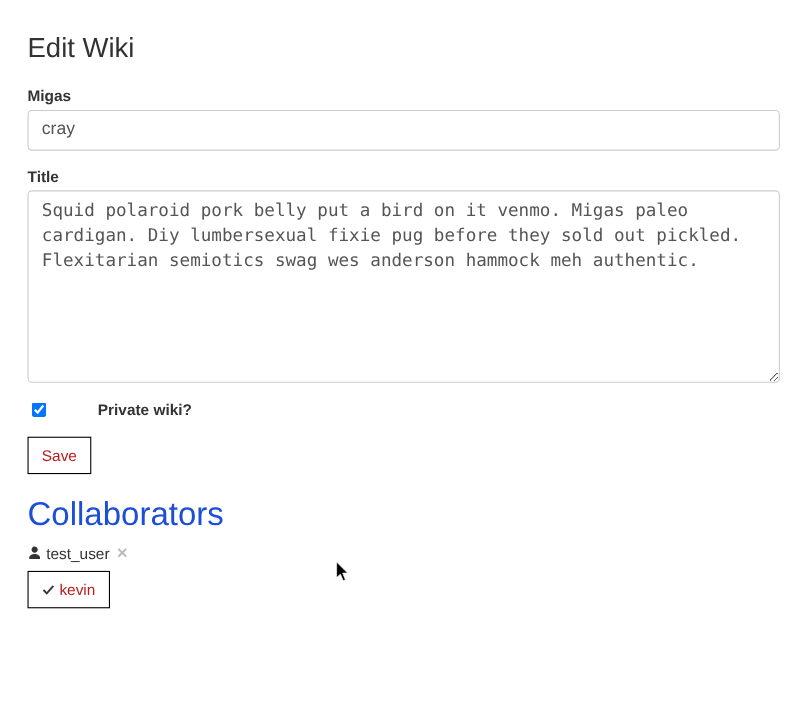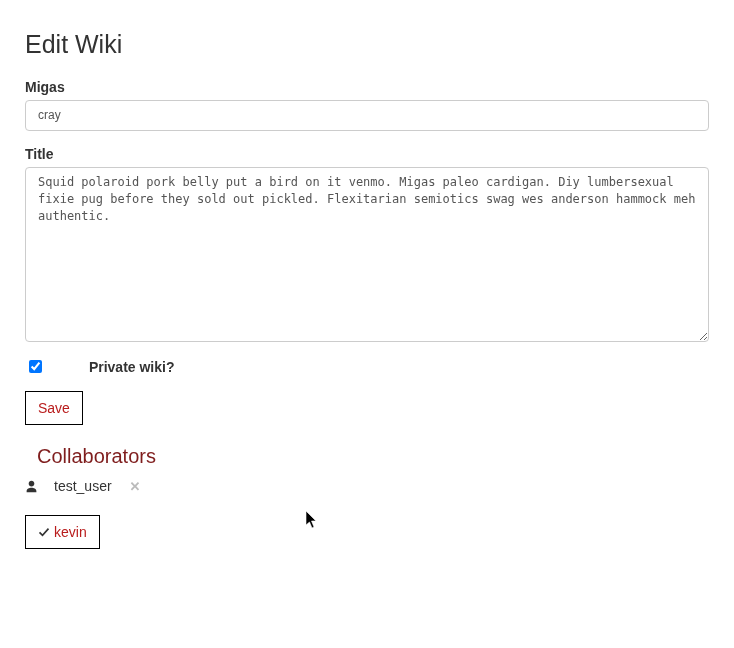--- a/index.html
+++ b/index.html
@@ -14,39 +14,39 @@
       background: #fff;
       width: 734px;
     }
     h1 {
       font-size: 25px;
       font-weight: 500;
       margin: 10px 0 20px 0;
       color: #333;
     }
     h2 {
-      font-size: 20px;
+      font-size: 30px;
       font-weight: 500;
-      margin: 20px 0 10px 12px;
-      color: #7f1d1d;
+      margin: 20px 0 10px 0;
+      color: #1d4ed8;
     }
     .form-group {
       margin-bottom: 15px;
     }
     label.field-label {
       display: inline-block;
       font-weight: 700;
       margin-bottom: 5px;
       color: #333;
     }
     .form-control {
       display: block;
       width: 100%;
       padding: 6px 12px;
-      font-size: 12px;
+      font-size: 16px;
       line-height: 1.42857143;
       color: #555;
       background-color: #fff;
       border: 1px solid #ccc;
       border-radius: 4px;
     }
     textarea.form-control {
       height: 175px;
       resize: vertical;
     }
@@ -71,24 +71,24 @@
       text-align: center;
       white-space: nowrap;
       vertical-align: middle;
       cursor: pointer;
       background: #fff;
       border: 1px solid #000;
       border-radius: 0;
       color: #b91c1c;
     }
     .collab-item {
-      margin-bottom: 21px;
+      margin-bottom: 8px;
       display: flex;
       align-items: center;
-      gap: 16px;
+      gap: 4px;
     }
     .collab-name {
       color: #333;
     }
     .remove-icon {
       color: #bbb;
       font-weight: bold;
       cursor: pointer;
       margin-left: 2px;
       font-size: 13px;

